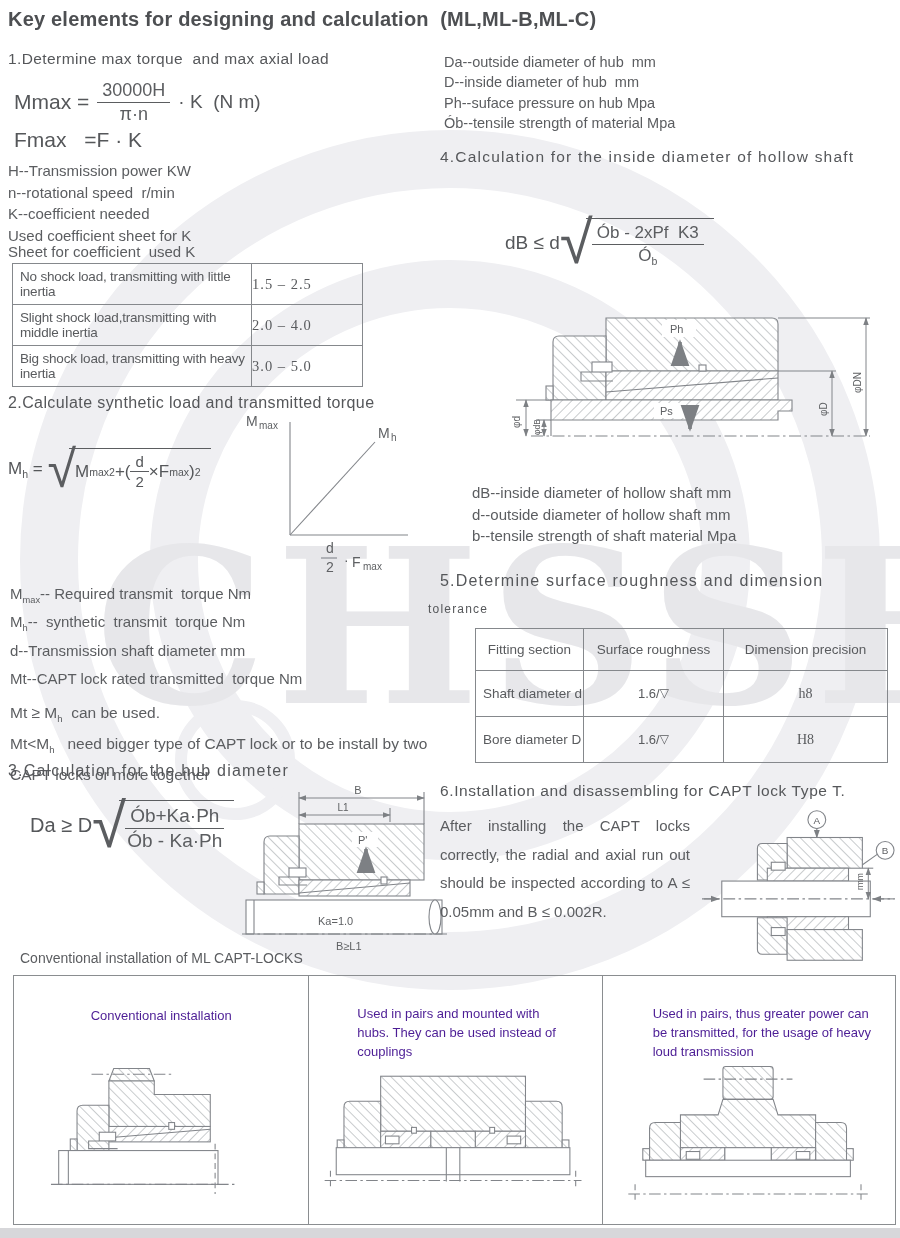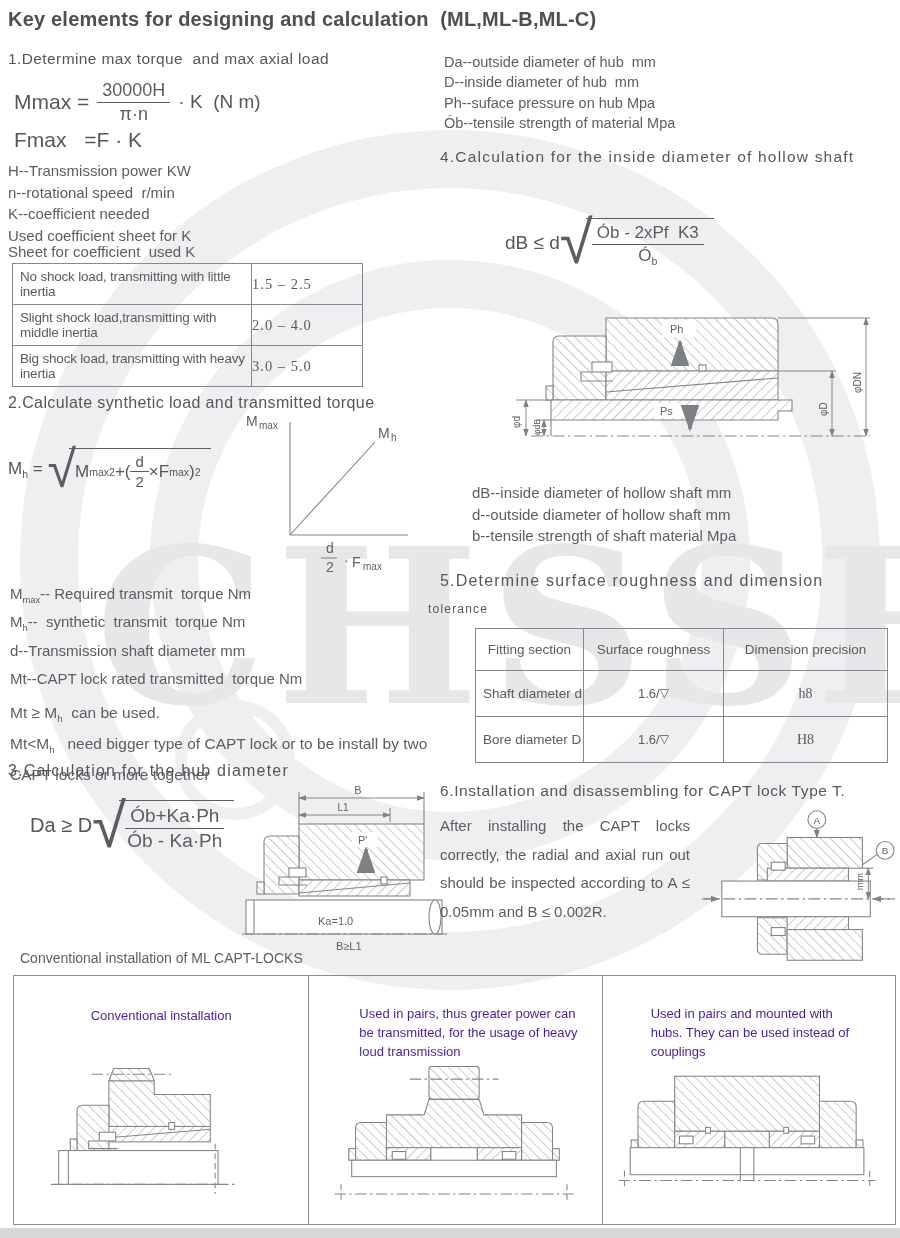--- a/index.html
+++ b/index.html
@@ -327,41 +327,20 @@
       <rect class="wf" x="80" y="76" width="17" height="9"></rect>
       <path class="ln" d="M80,85 h-11 v8 h30"></path>
       <rect class="wf" x="152" y="66" width="6" height="7"></rect>
       <rect class="wf" x="38" y="95" width="165" height="35"></rect>
       <line class="ln" x1="48" y1="95" x2="48" y2="130"></line>
       <line class="ln cl" x1="30" y1="130" x2="220" y2="130"></line>
       <line class="ln dsh" x1="200" y1="88" x2="200" y2="140"></line>
     </svg>
   </div>
   <div class="cell" style="width:294px">
-    <div class="abs cap" style="left:50px;top:28px;width:220px">Used in pairs, thus greater power can be transmitted, for the usage of heavy loud transmission</div>
-    <svg class="abs" style="left:6px;top:80px" width="280" height="165" viewBox="0 0 290 165">
-      <rect class="f2" x="118" y="8" width="52" height="34" rx="3"></rect>
-      <line class="ln cl" x1="98" y1="21" x2="190" y2="21"></line>
-      <polygon class="f2" points="74,58 113,58 118,42 170,42 175,58 214,58 214,92 74,92"></polygon>
-      <path class="f2" d="M42,72 Q42,66 48,66 H74 V105 H42 Z"></path>
-      <rect class="f2" x="35" y="93" width="7" height="12"></rect>
-      <path class="f2" d="M214,66 H240 Q246,66 246,72 V105 H214 Z"></path>
-      <rect class="f2" x="246" y="93" width="7" height="12"></rect>
-      <rect class="f1" x="74" y="92" width="46" height="13"></rect>
-      <rect class="f1" x="168" y="92" width="46" height="13"></rect>
-      <rect class="wf" x="120" y="92" width="48" height="21"></rect>
-      <rect class="wf" x="80" y="96" width="14" height="8"></rect>
-      <rect class="wf" x="194" y="96" width="14" height="8"></rect>
-      <rect class="wf" x="38" y="105" width="212" height="17"></rect>
-      <line class="ln cl" x1="20" y1="140" x2="268" y2="140"></line>
-      <line class="ln dsh" x1="27" y1="130" x2="27" y2="150"></line>
-      <line class="ln dsh" x1="261" y1="130" x2="261" y2="150"></line>
-    </svg>
-  </div>
-  <div class="cell" style="width:294px">
     <div class="abs cap" style="left:48px;top:28px;width:205px">Used in pairs and mounted with hubs. They can be used instead of couplings</div>
     <svg class="abs" style="left:6px;top:80px" width="280" height="165" viewBox="0 0 290 165">
       <rect class="f2" x="68" y="18" width="150" height="57"></rect>
       <path class="f2" d="M30,50 Q30,44 36,44 H68 V97 H30 Z"></path>
       <rect class="f2" x="23" y="84" width="7" height="13"></rect>
       <path class="f2" d="M218,44 H250 Q256,44 256,50 V97 H218 Z"></path>
       <rect class="f2" x="256" y="84" width="7" height="13"></rect>
       <rect class="f1" x="68" y="75" width="52" height="17"></rect>
       <rect class="f1" x="166" y="75" width="52" height="17"></rect>
       <rect class="f2" x="120" y="75" width="46" height="17"></rect>
@@ -370,15 +349,36 @@
       <rect class="wf" x="100" y="71" width="5" height="6"></rect>
       <rect class="wf" x="181" y="71" width="5" height="6"></rect>
       <rect class="wf" x="22" y="92" width="242" height="28"></rect>
       <line class="ln" x1="136" y1="92" x2="136" y2="127"></line>
       <line class="ln" x1="150" y1="92" x2="150" y2="127"></line>
       <line class="ln cl" x1="10" y1="126" x2="276" y2="126"></line>
       <line class="ln dsh" x1="16" y1="116" x2="16" y2="136"></line>
       <line class="ln dsh" x1="270" y1="116" x2="270" y2="136"></line>
     </svg>
   </div>
+  <div class="cell" style="width:294px">
+    <div class="abs cap" style="left:50px;top:28px;width:220px">Used in pairs, thus greater power can be transmitted, for the usage of heavy loud transmission</div>
+    <svg class="abs" style="left:6px;top:80px" width="280" height="165" viewBox="0 0 290 165">
+      <rect class="f2" x="118" y="8" width="52" height="34" rx="3"></rect>
+      <line class="ln cl" x1="98" y1="21" x2="190" y2="21"></line>
+      <polygon class="f2" points="74,58 113,58 118,42 170,42 175,58 214,58 214,92 74,92"></polygon>
+      <path class="f2" d="M42,72 Q42,66 48,66 H74 V105 H42 Z"></path>
+      <rect class="f2" x="35" y="93" width="7" height="12"></rect>
+      <path class="f2" d="M214,66 H240 Q246,66 246,72 V105 H214 Z"></path>
+      <rect class="f2" x="246" y="93" width="7" height="12"></rect>
+      <rect class="f1" x="74" y="92" width="46" height="13"></rect>
+      <rect class="f1" x="168" y="92" width="46" height="13"></rect>
+      <rect class="wf" x="120" y="92" width="48" height="21"></rect>
+      <rect class="wf" x="80" y="96" width="14" height="8"></rect>
+      <rect class="wf" x="194" y="96" width="14" height="8"></rect>
+      <rect class="wf" x="38" y="105" width="212" height="17"></rect>
+      <line class="ln cl" x1="20" y1="140" x2="268" y2="140"></line>
+      <line class="ln dsh" x1="27" y1="130" x2="27" y2="150"></line>
+      <line class="ln dsh" x1="261" y1="130" x2="261" y2="150"></line>
+    </svg>
+  </div>
 </div>
 
 <div class="abs" style="left:0;top:1228px;width:900px;height:10px;background:#d7d7da"></div>
 
 </body></html>

